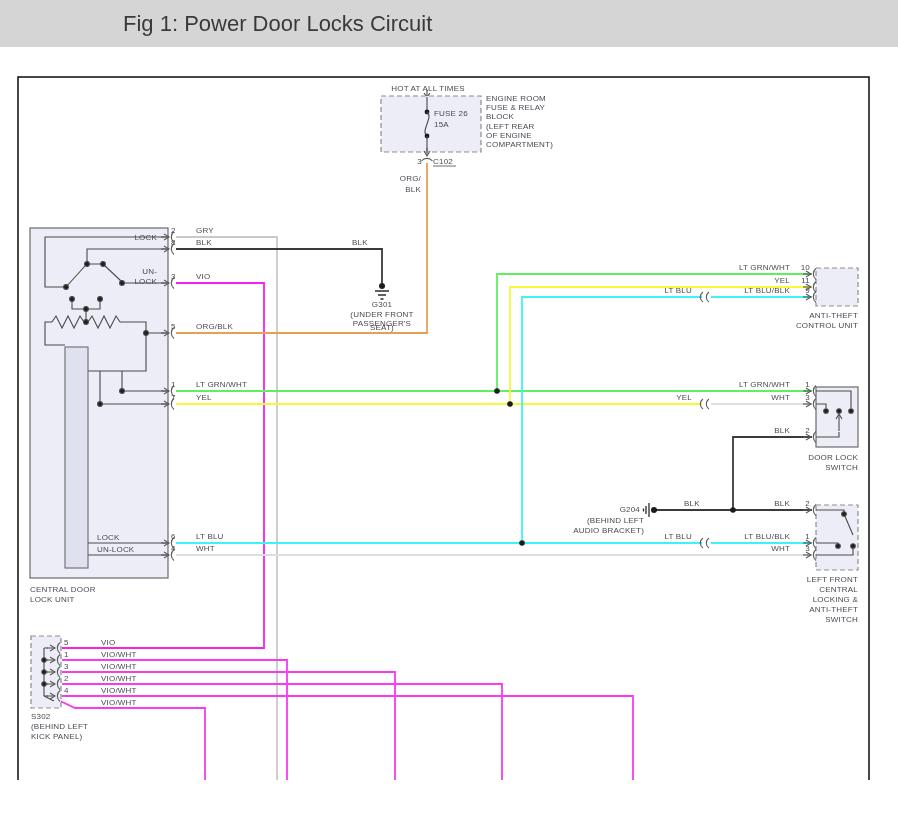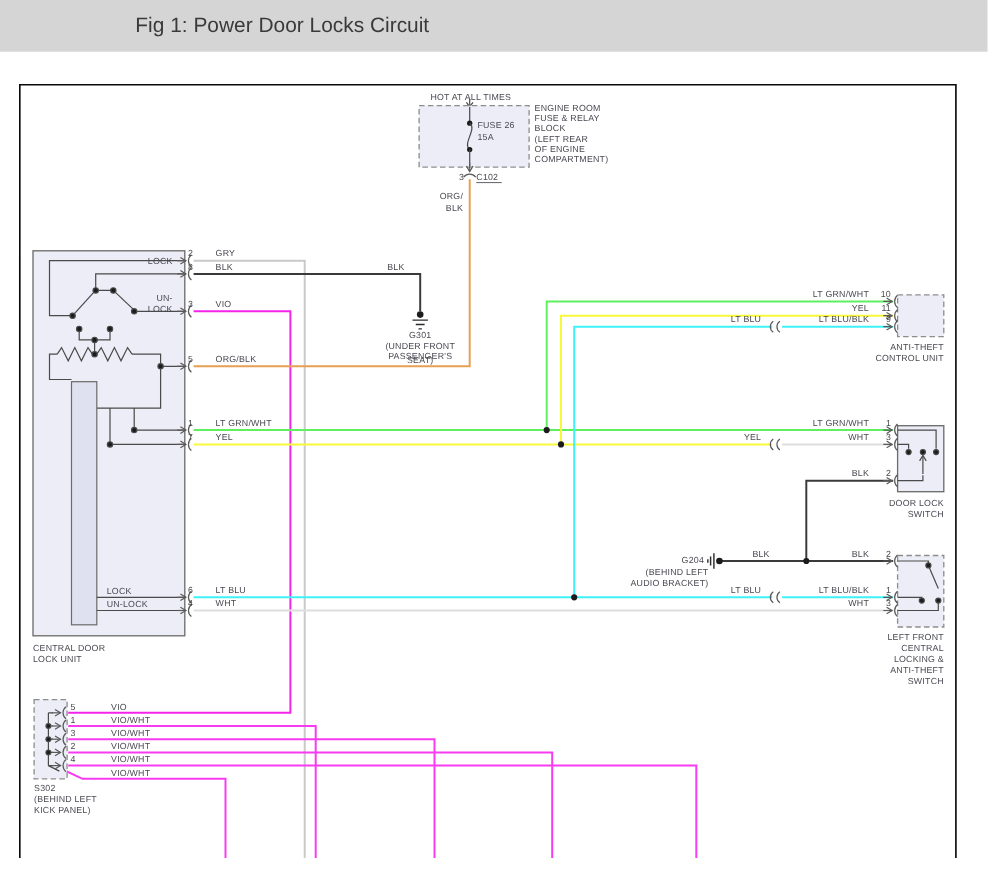--- a/index.html
+++ b/index.html
@@ -1,19 +1,19 @@
 <!DOCTYPE html>
 <html><head>
 <meta charset="utf-8">
 <style>
   html,body{margin:0;padding:0;background:#ffffff;}
   #stage{position:relative;width:898px;height:813px;background:#ffffff;overflow:hidden;
          font-family:"Liberation Sans", sans-serif;}
   #hdr{position:absolute;left:0;top:0;width:898px;height:47px;background:#d5d5d5;}
-  #hdr .t{position:absolute;left:123px;top:0;line-height:47px;font-size:19px;color:#3a3a3a;}
+  #hdr .t{position:absolute;left:123px;top:0;line-height:47px;font-size:22px;color:#3a3a3a;}
   svg{position:absolute;left:0;top:47px;}
   .lbl{font-size:8px;fill:#494952;letter-spacing:.2px;}
   .ra{text-anchor:end;}
   .ctr{text-anchor:middle;}
   .wire{fill:none;stroke-width:1.8;}
   .thin{fill:none;stroke:#4a4a4a;stroke-width:1.1;}
   .pinGlyph path{stroke:#5a5a5a;stroke-width:1.1;fill:none;}
   .boxsolid{fill:#ededf7;stroke:#6b6b6b;stroke-width:1.2;}
   .boxdash{fill:#ededf7;stroke:#8d8d8d;stroke-width:1.2;stroke-dasharray:5 3;}
   .dot{fill:#1c1c1c;}

